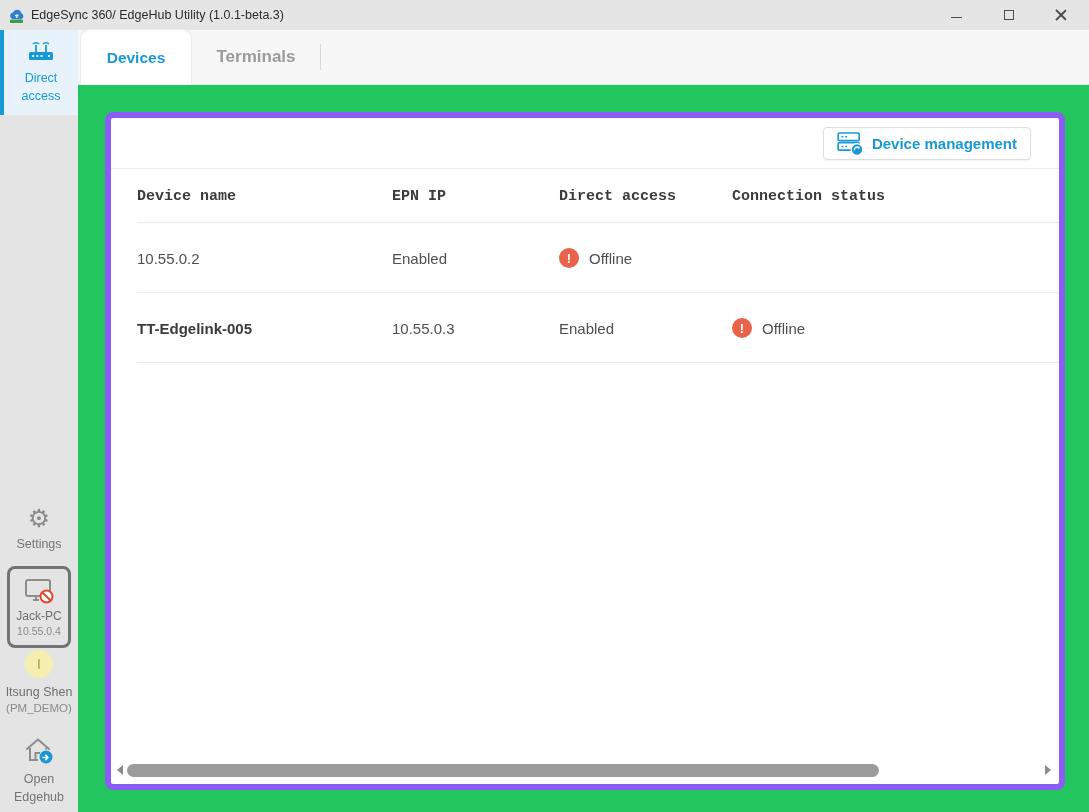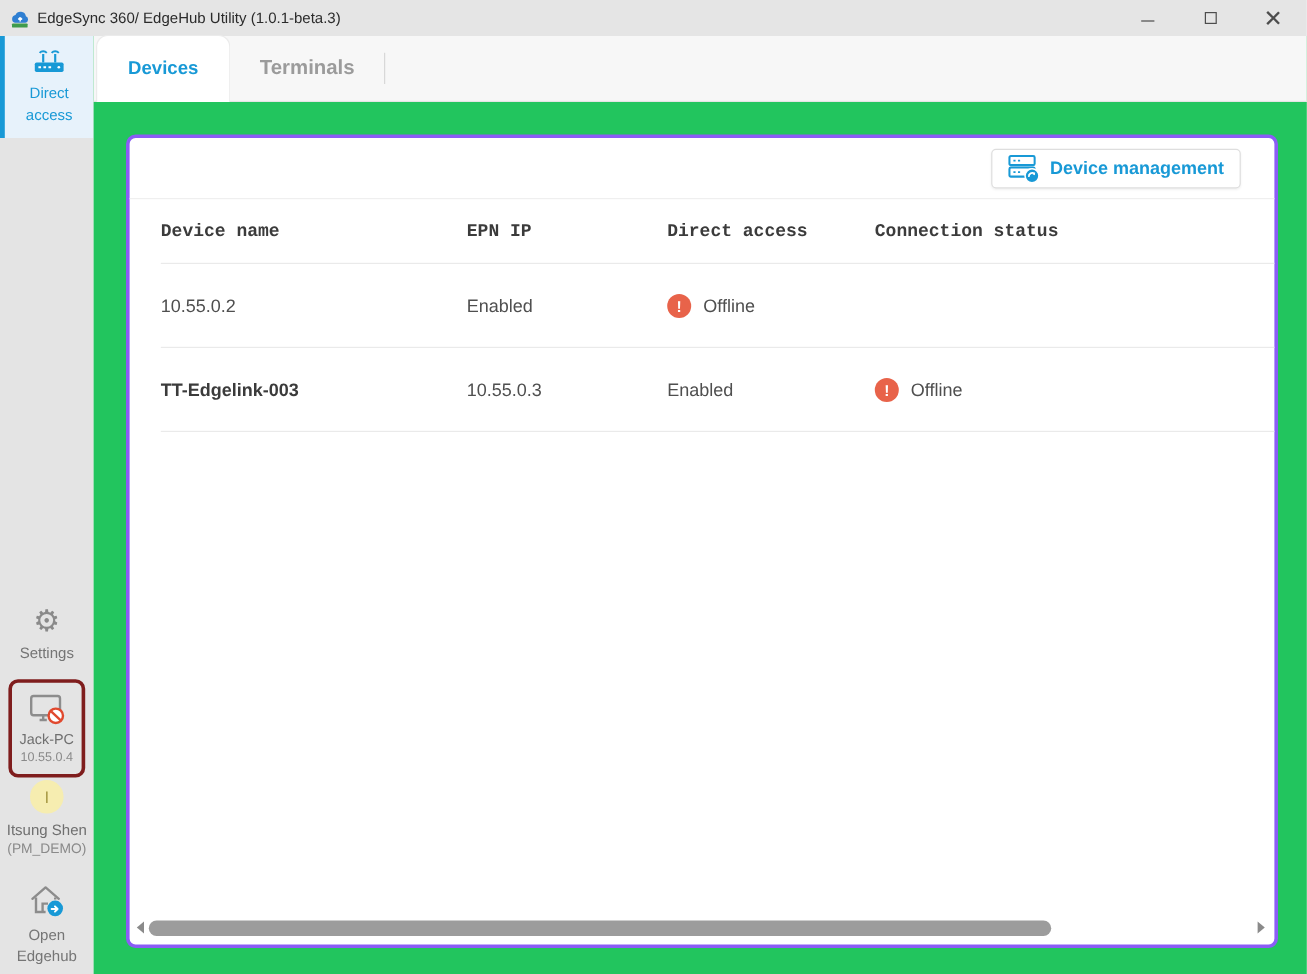--- a/index.html
+++ b/index.html
@@ -41,21 +41,21 @@
   }
   .da-item .da-label {
     width: 50px; text-align: center; color: #1899d6; font-size: 12.5px; line-height: 1.45; margin-top: 5px;
   }
   .side-block { position: absolute; left: 0; width: 78px; display: flex; flex-direction: column; align-items: center; }
   .settings-block { top: 476px; }
   .gear { font-size: 25px; color: #8a8a8a; line-height: 1; }
   .side-label { font-size: 12.5px; color: #757575; margin-top: 5px; text-align: center; line-height: 1.4; }
   .jack-block {
     top: 536px; left: 7px; width: 64px; height: 82px;
-    border: 3px solid #7f1d1d; border-radius: 8px;
+    border: 3px solid #737373; border-radius: 8px;
     display: flex; flex-direction: column; align-items: center; justify-content: center;
   }
   .jack-name { font-size: 12px; color: #6f6f6f; margin-top: 4px; }
   .jack-ip { font-size: 10.5px; color: #8a8a8a; margin-top: 2px; }
   .user-block { top: 620px; }
   .avatar {
     width: 28px; height: 28px; border-radius: 50%; background: #f6edb0;
     color: #a89a45; font-size: 14px; display: flex; align-items: center; justify-content: center;
   }
   .user-name { font-size: 12.5px; color: #6f6f6f; margin-top: 7px; }
@@ -77,21 +77,21 @@
     font-size: 15.5px; font-weight: bold; color: #1899d6; z-index: 2; cursor: default;
   }
   .tab-inactive {
     width: 128px; height: 55px; display: flex; align-items: center; justify-content: center;
     font-size: 17px; font-weight: bold; color: #9b9b9b; cursor: default;
   }
   .tab-divider { width: 1px; height: 26px; background: #d8d8d8; align-self: center; }
 
   .card {
     position: absolute; left: 27px; top: 82px; width: 960px; height: 678px;
-    background: #ffffff; border: 3px solid #8b5cf6; border-radius: 8px;
+    background: #ffffff; border: 6px solid #8b5cf6; border-radius: 8px;
   }
   .toolbar {
     height: 51px; border-bottom: 1px solid #efefef;
     display: flex; align-items: center; justify-content: flex-end;
   }
   .dm-btn {
     margin-right: 28px; height: 33px; background: #ffffff;
     border: 1px solid #dedede; border-radius: 4px;
     box-shadow: 0 1px 2px rgba(0,0,0,0.06);
     display: flex; align-items: center; gap: 8px; padding: 0 13px;
@@ -226,21 +226,21 @@
     <div class="tgrid trow">
       <span>10.55.0.2</span>
       <span>Enabled</span>
       <span class="status-cell">
         <span class="status-dot">!</span>
         <span>Offline</span>
       </span>
     </div>
 
     <div class="tgrid trow">
-      <span class="cell-name">TT-Edgelink-003</span>
+      <span class="cell-name">TT-Edgelink-005</span>
       <span>10.55.0.3</span>
       <span>Enabled</span>
       <span class="status-cell">
         <span class="status-dot">!</span>
         <span>Offline</span>
       </span>
     </div>
 
     <div class="hscroll">
       <span class="scroll-arrow scroll-left"></span>

